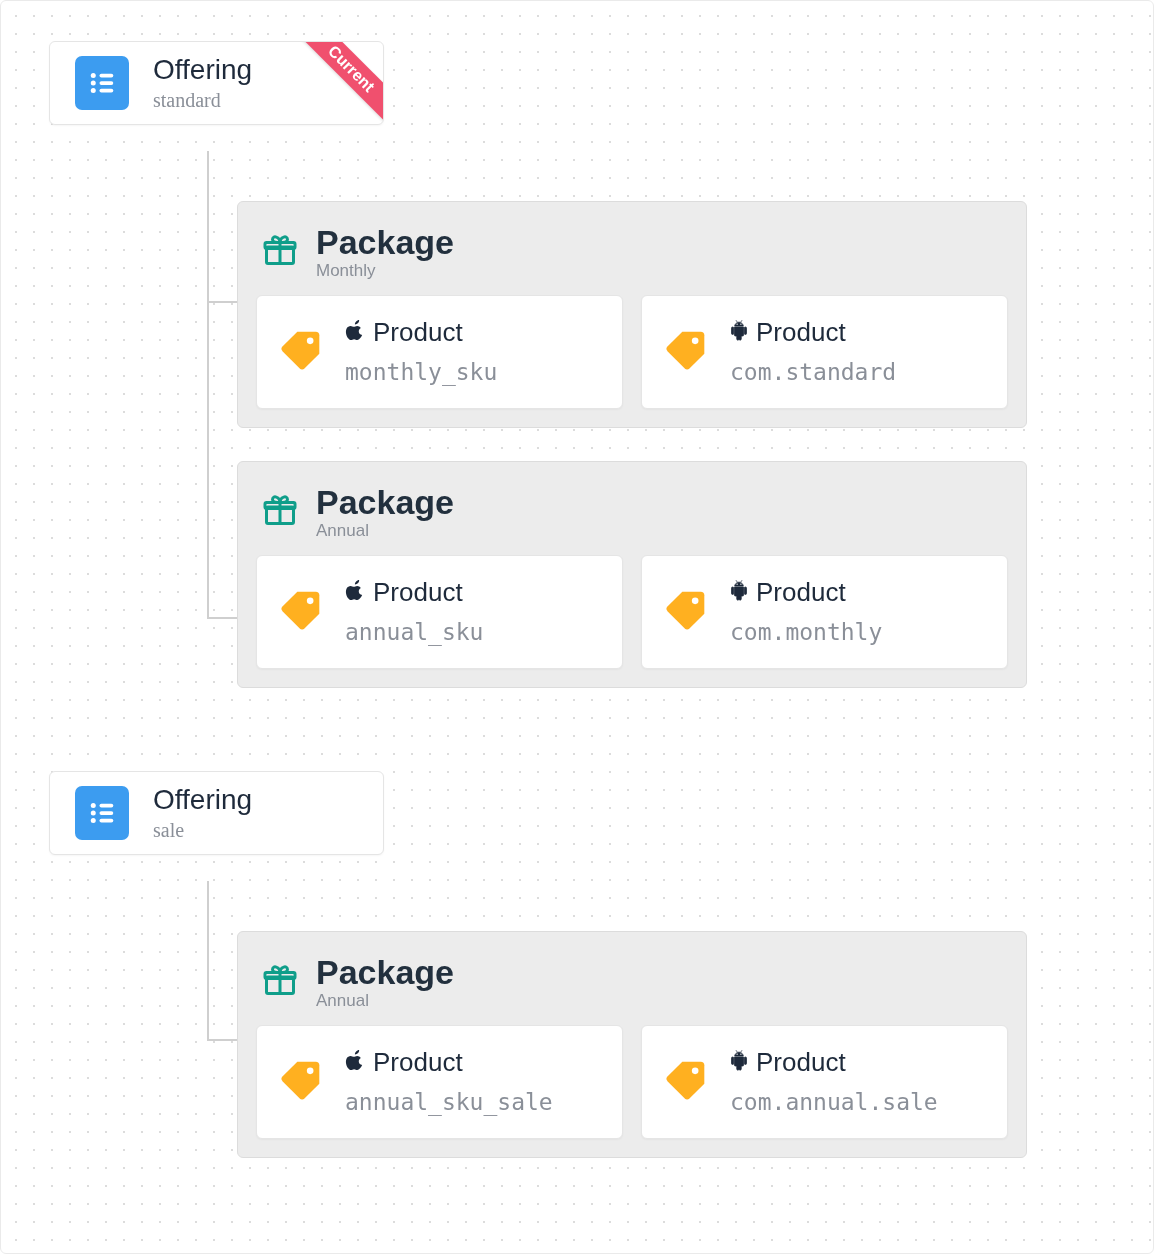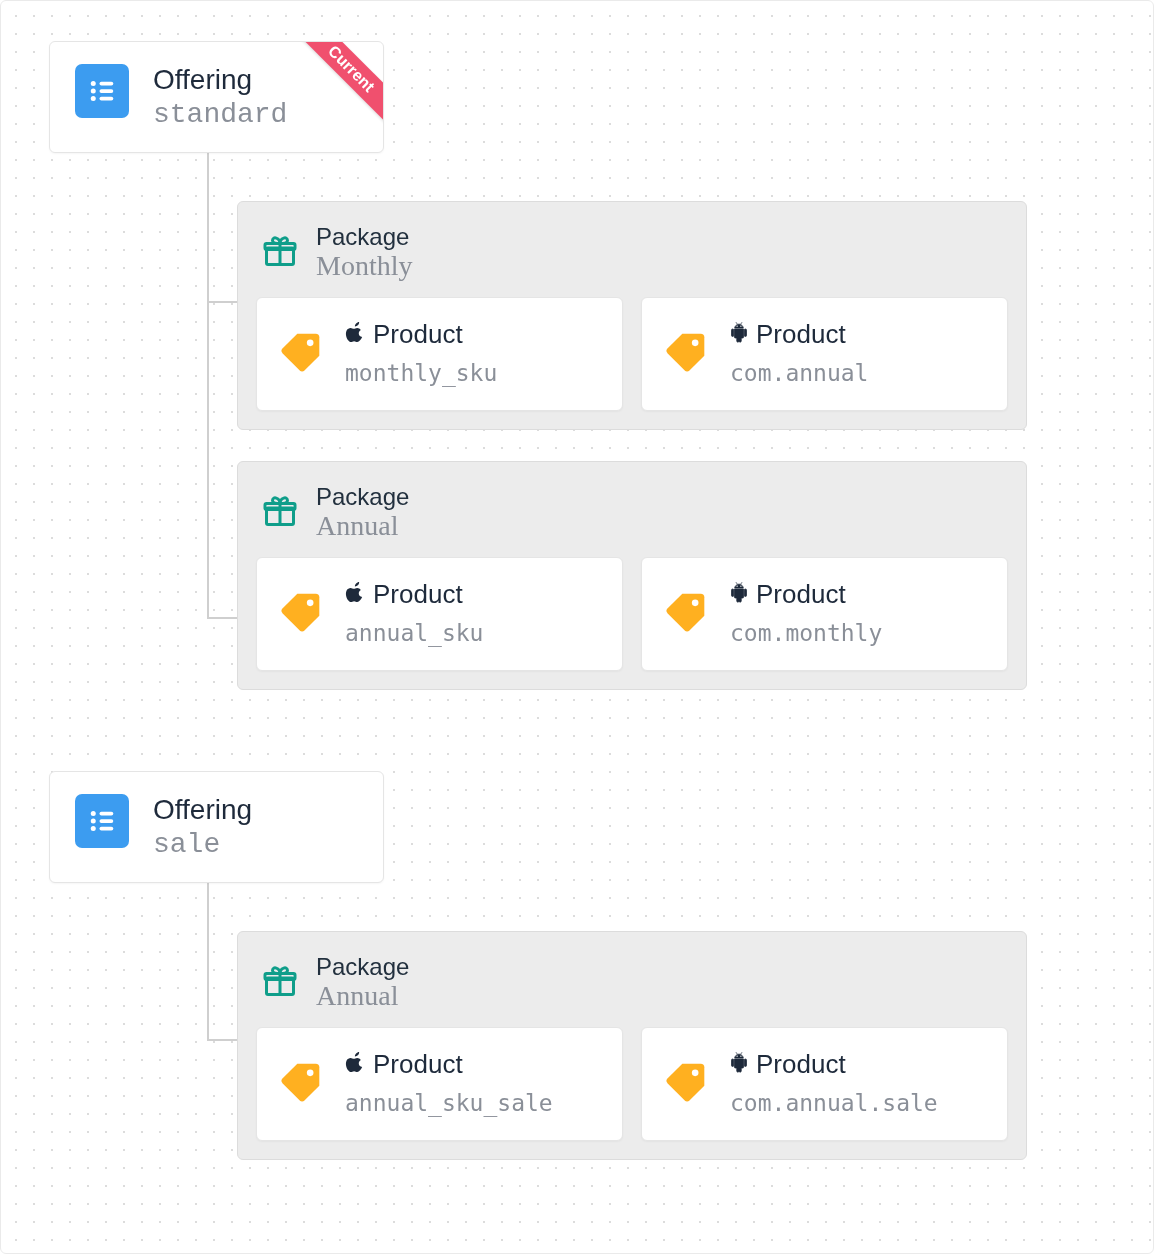--- a/index.html
+++ b/index.html
@@ -26,43 +26,43 @@
   .offering-card,
   .product-card {
     background: #fff;
     border: 1px solid #e5e5e5;
     border-radius: 6px;
     box-shadow: 0 1px 2px rgba(0,0,0,0.04);
     position: absolute;
   }
   .offering-card {
     width: 335px;
-    height: 112px;
+    height: 84px;
     padding: 22px 25px;
     display: flex;
-    align-items: flex-start;
+    align-items: center;
     gap: 24px;
     overflow: hidden;
   }
   .offering-card .icon-box {
     width: 54px; height: 54px;
     background: #3c9cf0;
     border-radius: 7px;
     display:flex; align-items:center; justify-content:center;
     flex-shrink:0;
   }
   .title-block .title {
     font-size: 28px;
     color: #1e2a3b;
     font-weight: 500;
     line-height: 1.15;
   }
   .title-block .subtitle {
-    font-family: Liberation Mono, monospace;
-    font-size: 28px;
+    font-family: Liberation Serif, serif;
+    font-size: 20px;
     color: #8a8f98;
     line-height: 1.2;
     margin-top: 2px;
   }
 
   
   .ribbon {
     position:absolute;
     top: 14px; right: -38px;
     width: 140px;
@@ -84,28 +84,28 @@
     border-radius: 6px;
     padding: 18px 18px 18px 18px;
   }
   .package-header {
     display:flex;
     align-items:center;
     gap:18px;
     padding: 4px 6px 14px 6px;
   }
   .package-header .title {
-    font-size: 24px;
+    font-size: 34px;
     color: #22303e;
-    font-weight:400;
+    font-weight:700;
     line-height:1.1;
   }
   .package-header .subtitle {
-    font-family: Liberation Serif, serif;
-    font-size: 28px;
+    font-family: Liberation Sans, sans-serif;
+    font-size: 17px;
     color: #8a8f98;
     line-height:1.15;
   }
   .product-row {
     display:flex;
     gap: 18px;
   }
   .product-card {
     position: static;
     flex:1;
@@ -214,21 +214,21 @@
           <div class="ptitle">
             <span>
               <svg width="18" height="22" viewBox="0 0 24 28" fill="#1e2a3b">
                   <path d="M6 10h12v11a1 1 0 0 1-1 1h-2v4a1.5 1.5 0 0 1-3 0v-4h-0v4a1.5 1.5 0 0 1-3 0v-4H7a1 1 0 0 1-1-1V10zM3.5 10A1.5 1.5 0 0 1 5 11.5v7a1.5 1.5 0 0 1-3 0v-7A1.5 1.5 0 0 1 3.5 10zm17 0A1.5 1.5 0 0 1 22 11.5v7a1.5 1.5 0 0 1-3 0v-7A1.5 1.5 0 0 1 20.5 10zM6.2 8.8C6.6 5.8 9 3.5 12 3.5s5.4 2.3 5.8 5.3H6.2zM8 1l1.5 2.2M16 1l-1.5 2.2" stroke="#1e2a3b" stroke-width="1"></path>
                   <circle cx="9.5" cy="6.2" r=".9" fill="#fff"></circle>
                   <circle cx="14.5" cy="6.2" r=".9" fill="#fff"></circle>
                 </svg>
             </span>
             <span>Product</span>
           </div>
-          <div class="pid">com.annual</div>
+          <div class="pid">com.standard</div>
         </div>
       </div>
     </div>
   </div>
 
   <div class="package-box" style="left:236px; top:460px; width:790px;">
     <div class="package-header">
       <span>
         <svg width="36" height="36" viewBox="0 0 24 24">
           <rect x="3" y="10" width="18" height="11" rx="1" fill="none" stroke="#0f9e8a" stroke-width="2"></rect>

